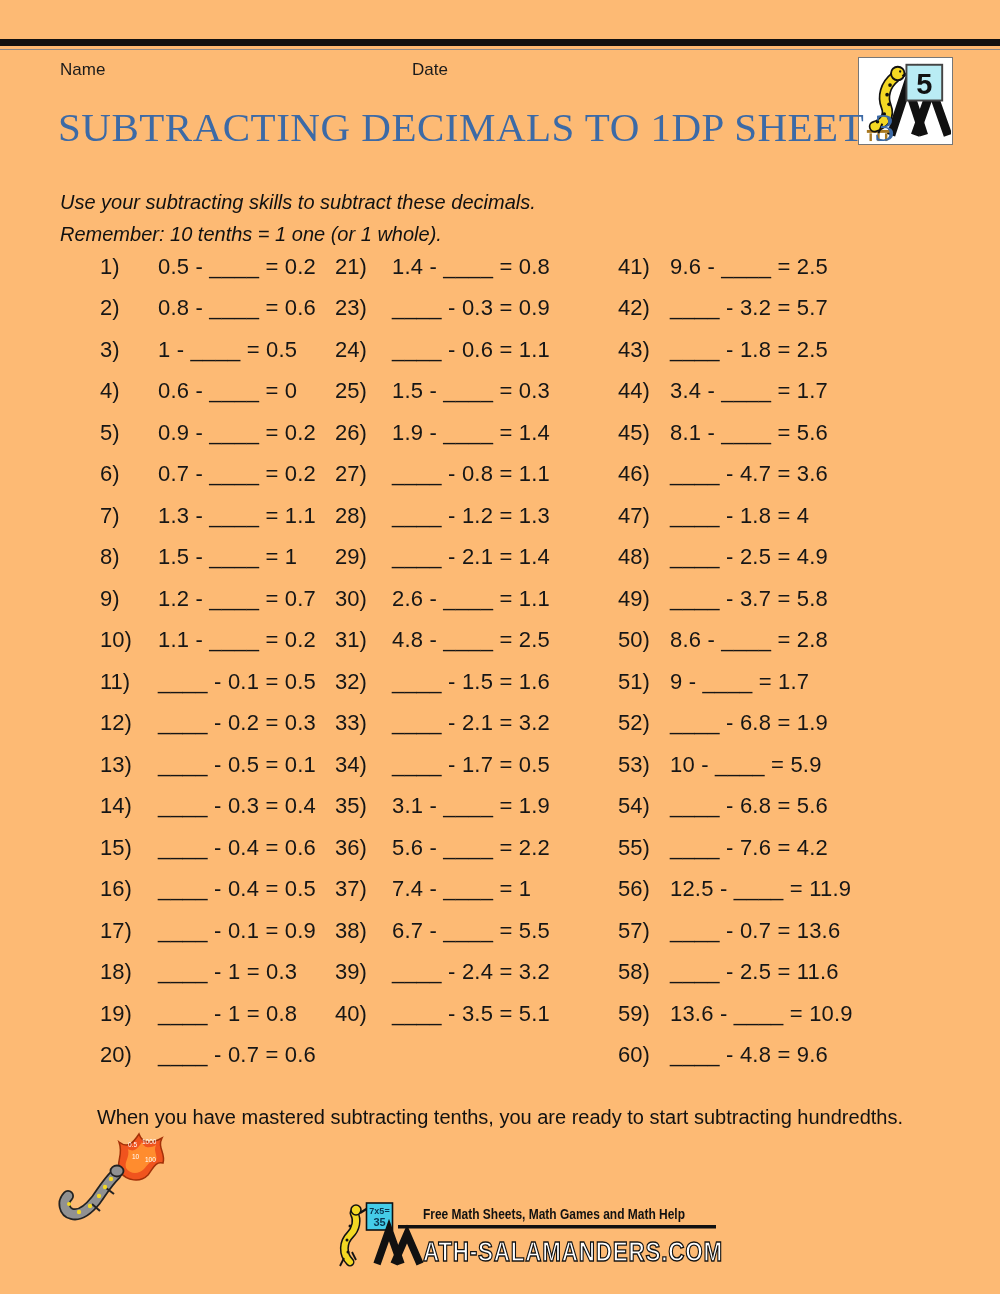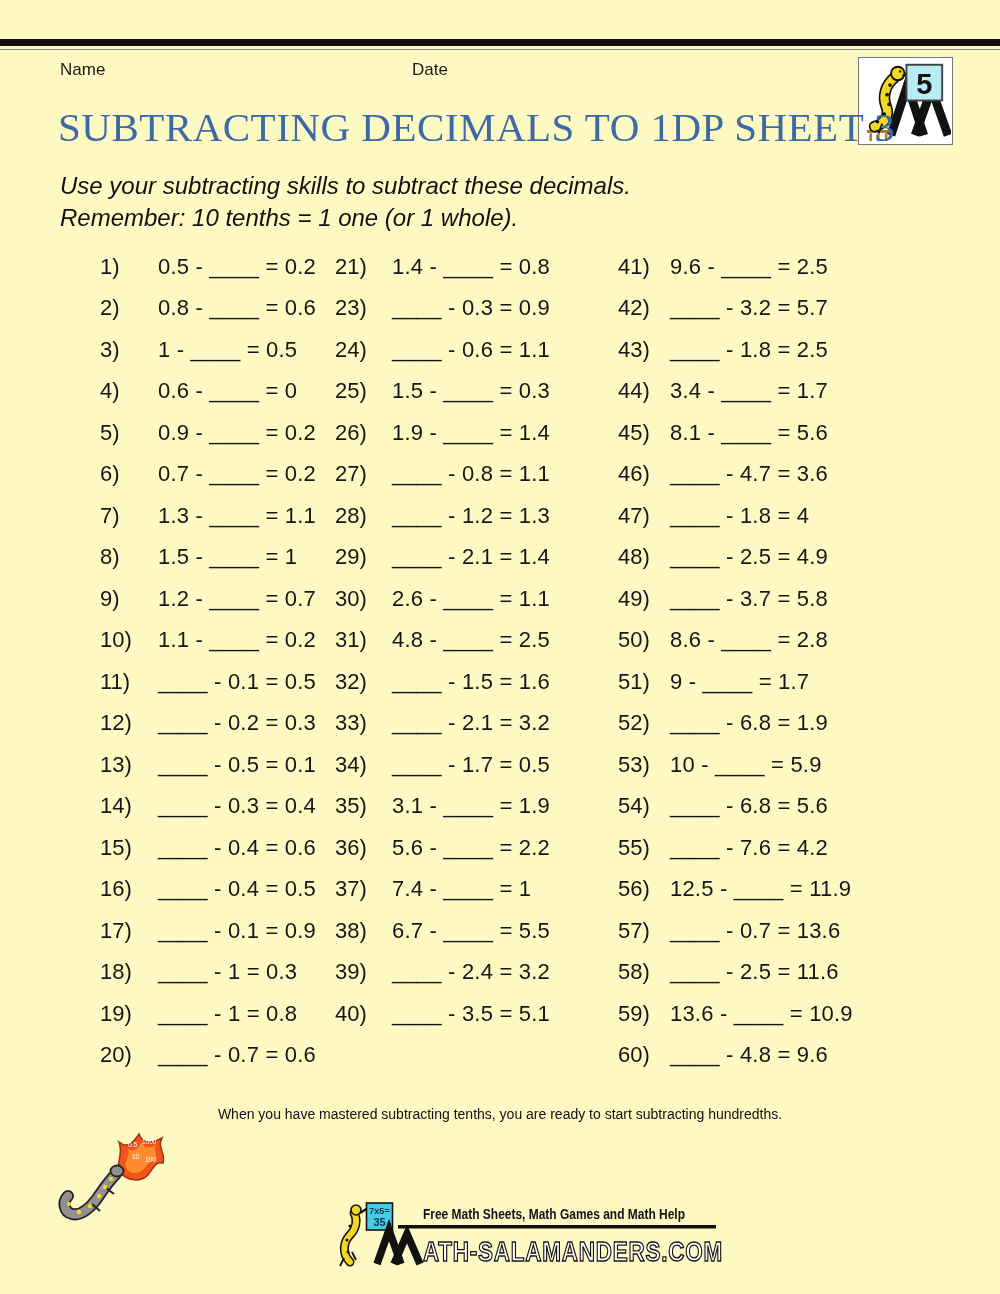--- a/index.html
+++ b/index.html
@@ -1,53 +1,54 @@
 <!DOCTYPE html>
 <html><head>
 <meta charset="utf-8">
 <style>
   html,body{margin:0;padding:0;background:#e9e9e9;}
   #page{
     position:relative;width:1000px;height:1294px;margin:0 auto;
-    background:#fef9c3;overflow:hidden;
+    background:#fdba74;overflow:hidden;
     font-family:"Liberation Sans",sans-serif;color:#161616;
   }
   .topbar{position:absolute;left:0;top:39px;width:1000px;height:7px;background:#111;}
   .topbar-sub{position:absolute;left:0;top:48.5px;width:1000px;height:1.5px;background:#8a8a8a;}
   .hdr-label{position:absolute;top:60px;font-size:17px;color:#1b1b1b;}
   #name-label{left:60px;}
   #date-label{left:412px;}
   .badge-box{
     position:absolute;left:858px;top:57px;width:95px;height:88px;
     background:#ffffff;border:1.5px solid #777;box-sizing:border-box;
   }
   .page-title{
     position:absolute;left:58px;top:103px;width:820px;
     font-family:"Liberation Serif",serif;font-size:41px;font-weight:400;
     color:#3c6aa6;letter-spacing:0.5px;white-space:nowrap;
   }
   .instr{
-    position:absolute;left:60px;font-size:24px;font-style:italic;color:#111;
+    position:absolute;left:60px;font-size:20px;font-style:italic;color:#111;
     white-space:nowrap;
+    margin-top:19px;
   }
   #instr1{top:172px;}
   #instr2{top:204px;}
   .pcol{position:absolute;top:246px;}
   #col1{left:100px;}
   #col2{left:335px;}
   #col3{left:618px;}
   .prow{height:41.5px;display:flex;align-items:center;font-size:22px;}
   .qnum{display:inline-block;text-align:left;}
   #col1 .qnum{width:58px;}
   #col2 .qnum{width:57px;}
   #col3 .qnum{width:52px;}
   .qtext{white-space:pre;letter-spacing:0.2px;}
   .footer-note{
     position:absolute;left:0;top:1106px;width:1000px;text-align:center;
-    font-size:14px;color:#111;
+    font-size:20px;color:#111;
   }
   .fire-sal{position:absolute;left:58px;top:1132px;width:112px;height:120px;}
   .site-logo{position:absolute;left:328px;top:1196px;width:412px;height:84px;}
   svg{display:block;}
   svg text{font-family:"Liberation Sans",sans-serif;}
 </style>
 </head>
 <body>
 
 <div id="page">

